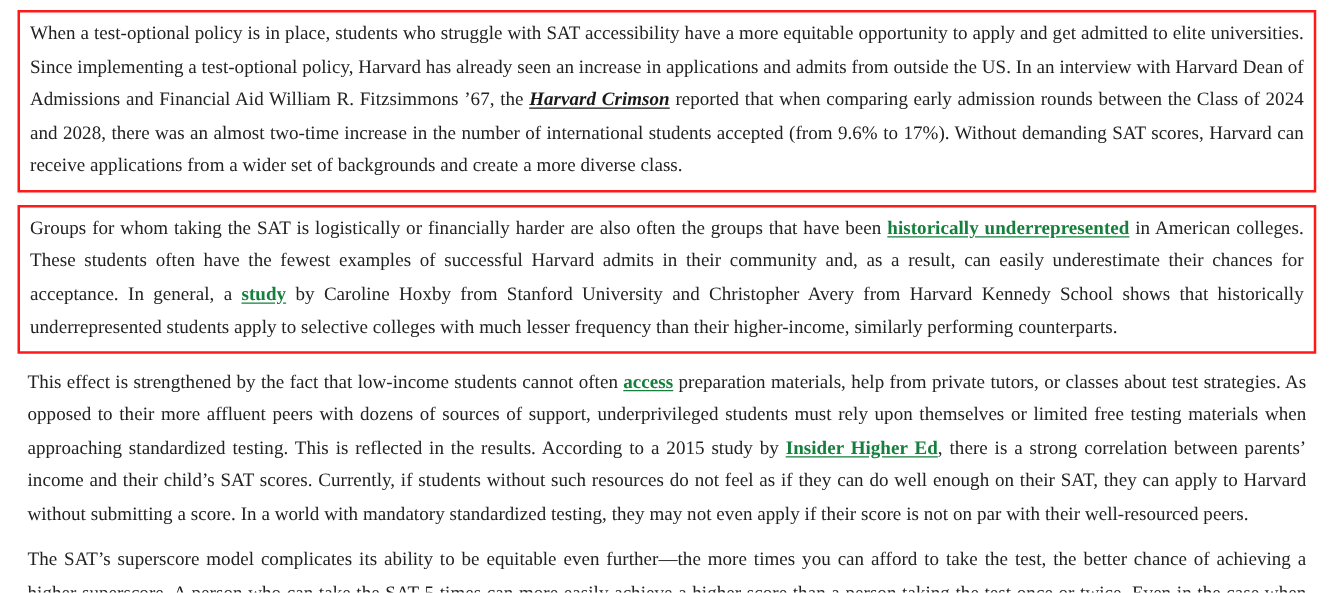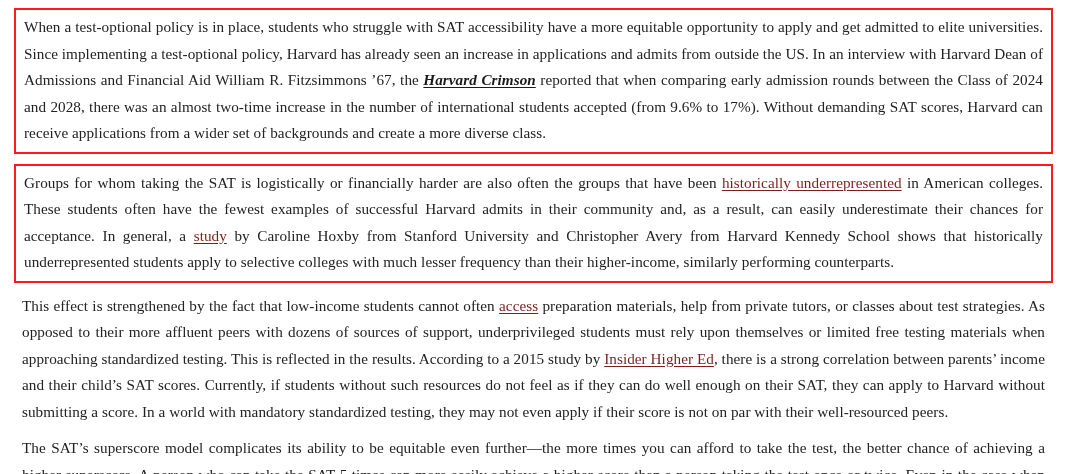--- a/index.html
+++ b/index.html
@@ -35,24 +35,24 @@
     padding: 4px 8px 5px 8px;
     box-sizing: border-box;
     margin-bottom: 10px;
   }
   .plain-box {
     padding: 0 8px 0 8px;
     box-sizing: border-box;
     margin-bottom: 10px;
   }
   .bold-link {
-    font-weight: normal;
+    font-weight: bold;
     text-decoration: underline;
     text-underline-offset: 2px;
-    color: #7f1d1d;
+    color: #15803d;
   }
   .italic-link {
     font-style: italic;
     font-weight: bold;
     text-decoration: underline;
     text-underline-offset: 2px;
     color: #1a1a1a;
   }
   .seg { white-space: normal; }
 </style>

